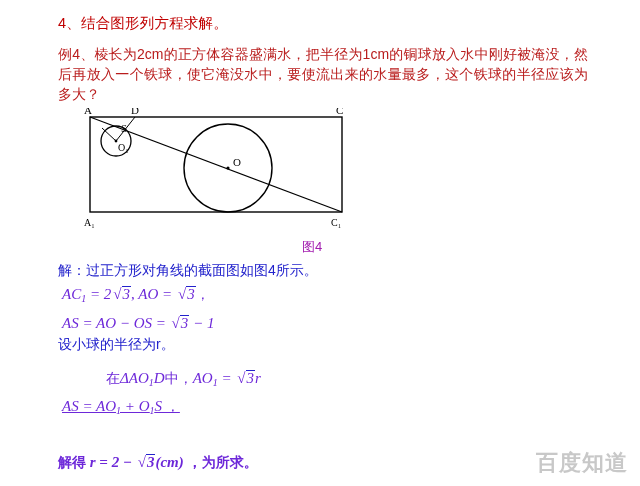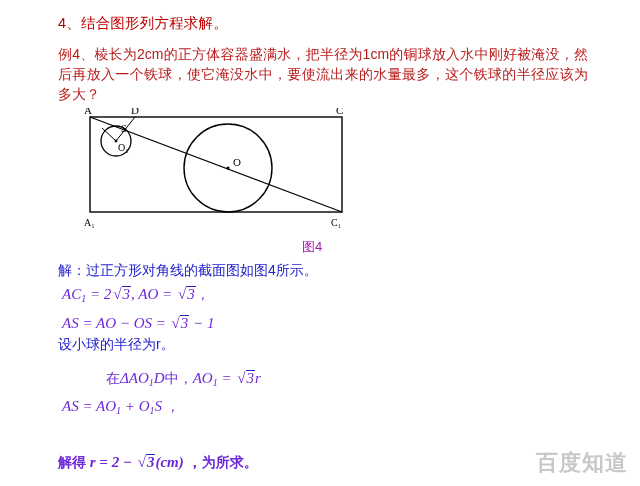--- a/index.html
+++ b/index.html
@@ -155,21 +155,21 @@
   <div class="math" style="left:62px; top:315px;">
     AS = AO − OS = <span class="rad"><span class="sign">√</span><span class="radicand">3</span></span> − 1
   </div>
 
   <div class="solution-line" style="left:58px; top:336px;">设小球的半径为r。</div>
 
   <div class="math" style="left:62px; top:370px;margin-left:44px;">
     <span class="cn">在</span>ΔAO<span class="sub">1</span>D<span class="cn">中，</span>AO<span class="sub">1</span> = <span class="rad"><span class="sign">√</span><span class="radicand">3</span></span>r
   </div>
 
-  <div class="math" style="left:62px; top:398px;">
+  <div class="math" style="left:62px; top:398px;text-decoration:underline;">
     AS = AO<span class="sub">1</span> + O<span class="sub">1</span>S<span class="punct cn"> ，</span>
   </div>
 
 
   <div class="math" style="left:58px; top:454px;font-weight:bold;">
     <span class="cn">解得</span> r = 2 − <span class="rad"><span class="sign">√</span><span class="radicand">3</span></span>(cm)<span class="punct cn"> ，为所求。</span>
   </div>
 
   <div class="watermark">百度知道</div>
 

